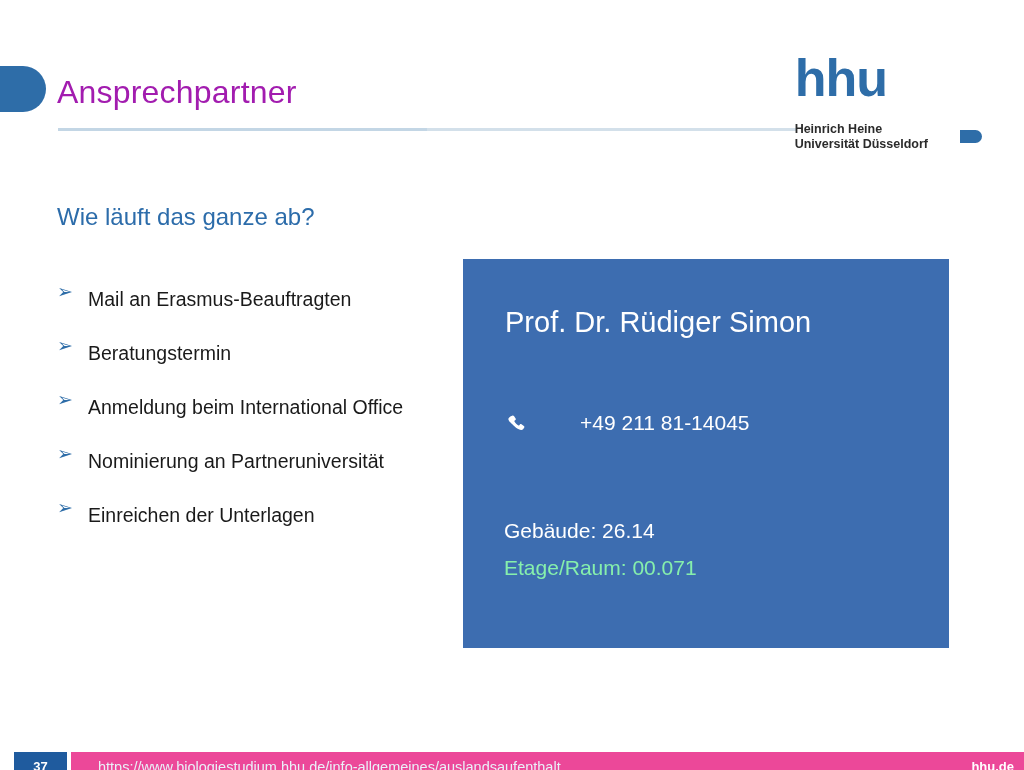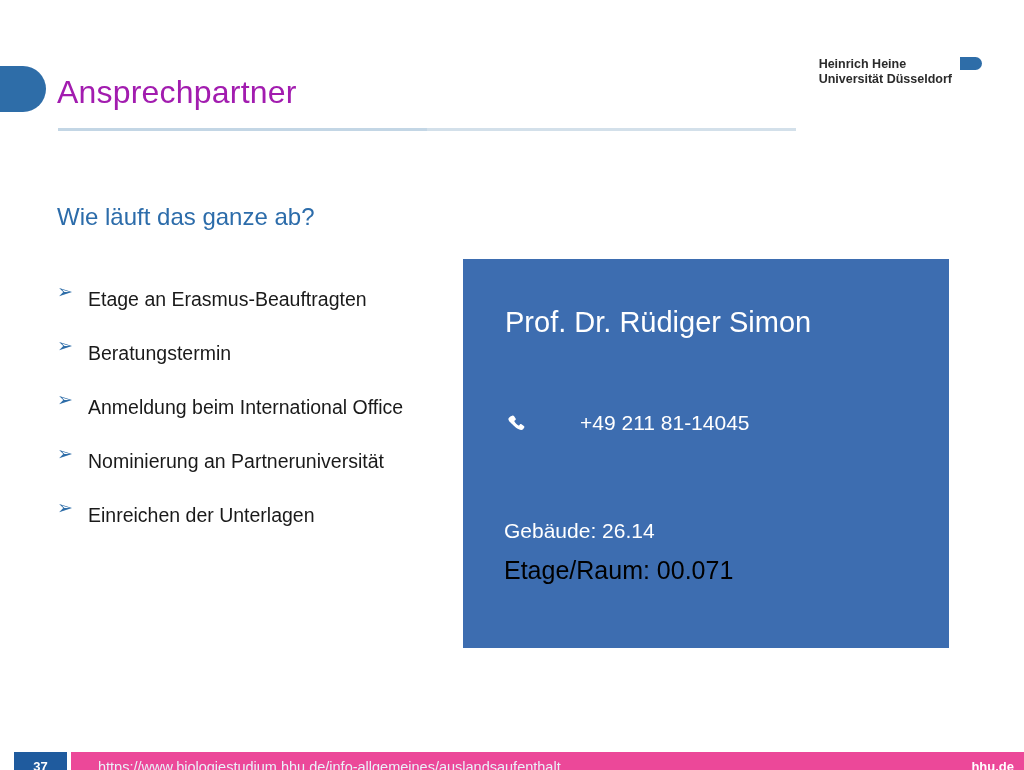--- a/index.html
+++ b/index.html
@@ -64,27 +64,28 @@
     text-align: left;
   }
   .logo-mark {
     font-size: 52px;
     line-height: 52px;
     font-weight: bold;
     color: #2E6DA8;
     letter-spacing: -1px;
   }
   .logo-sub {
-    margin-top: 5px;
+    margin-top: 18px;
     font-size: 12.5px;
     line-height: 15px;
     font-weight: bold;
     color: #2B2B2B;
     display: flex;
-    align-items: flex-start;
+    align-items: center;
+    gap: 24px;
   }
   .logo-sub-lines {
     white-space: nowrap;
   }
   .logo-pill {
     width: 22px;
     height: 13px;
     background: #2E6DA8;
     border-radius: 0 7px 7px 0;
     margin-left: 8px;
@@ -176,22 +177,22 @@
     left: 41px;
     top: 260px;
     font-size: 21px;
     color: #ffffff;
     white-space: nowrap;
   }
   .card-room {
     position: absolute;
     left: 41px;
     top: 297px;
-    font-size: 25px;
-    color: #000000;
+    font-size: 21px;
+    color: #86efac;
     white-space: nowrap;
   }
 
   
   .footer {
     position: absolute;
     left: 14px;
     bottom: 0;
     width: 1024px;
     height: 18px;
@@ -249,35 +250,36 @@
 </head>
 <body>
 
 <div class="slide">
 
   <div class="title-bullet"></div>
   <div class="slide-title">Ansprechpartner</div>
   <div class="title-rule"></div>
 
   <div class="logo">
+    <div class="logo-mark">hhu</div>
     <div class="logo-sub">
       <div class="logo-sub-lines">
         <div>Heinrich Heine</div>
         <div>Universität Düsseldorf</div>
       </div>
       <div class="logo-pill"></div>
     </div>
   </div>
 
   <div class="subhead">Wie läuft das ganze ab?</div>
 
   <div class="bullet-list">
     <div class="bullet-item">
       <span class="bullet-arrow">➢</span>
-      <span class="bullet-text">Etage an Erasmus-Beauftragten</span>
+      <span class="bullet-text">Mail an Erasmus-Beauftragten</span>
     </div>
     <div class="bullet-item">
       <span class="bullet-arrow">➢</span>
       <span class="bullet-text">Beratungstermin</span>
     </div>
     <div class="bullet-item">
       <span class="bullet-arrow">➢</span>
       <span class="bullet-text">Anmeldung beim International Office</span>
     </div>
     <div class="bullet-item">

